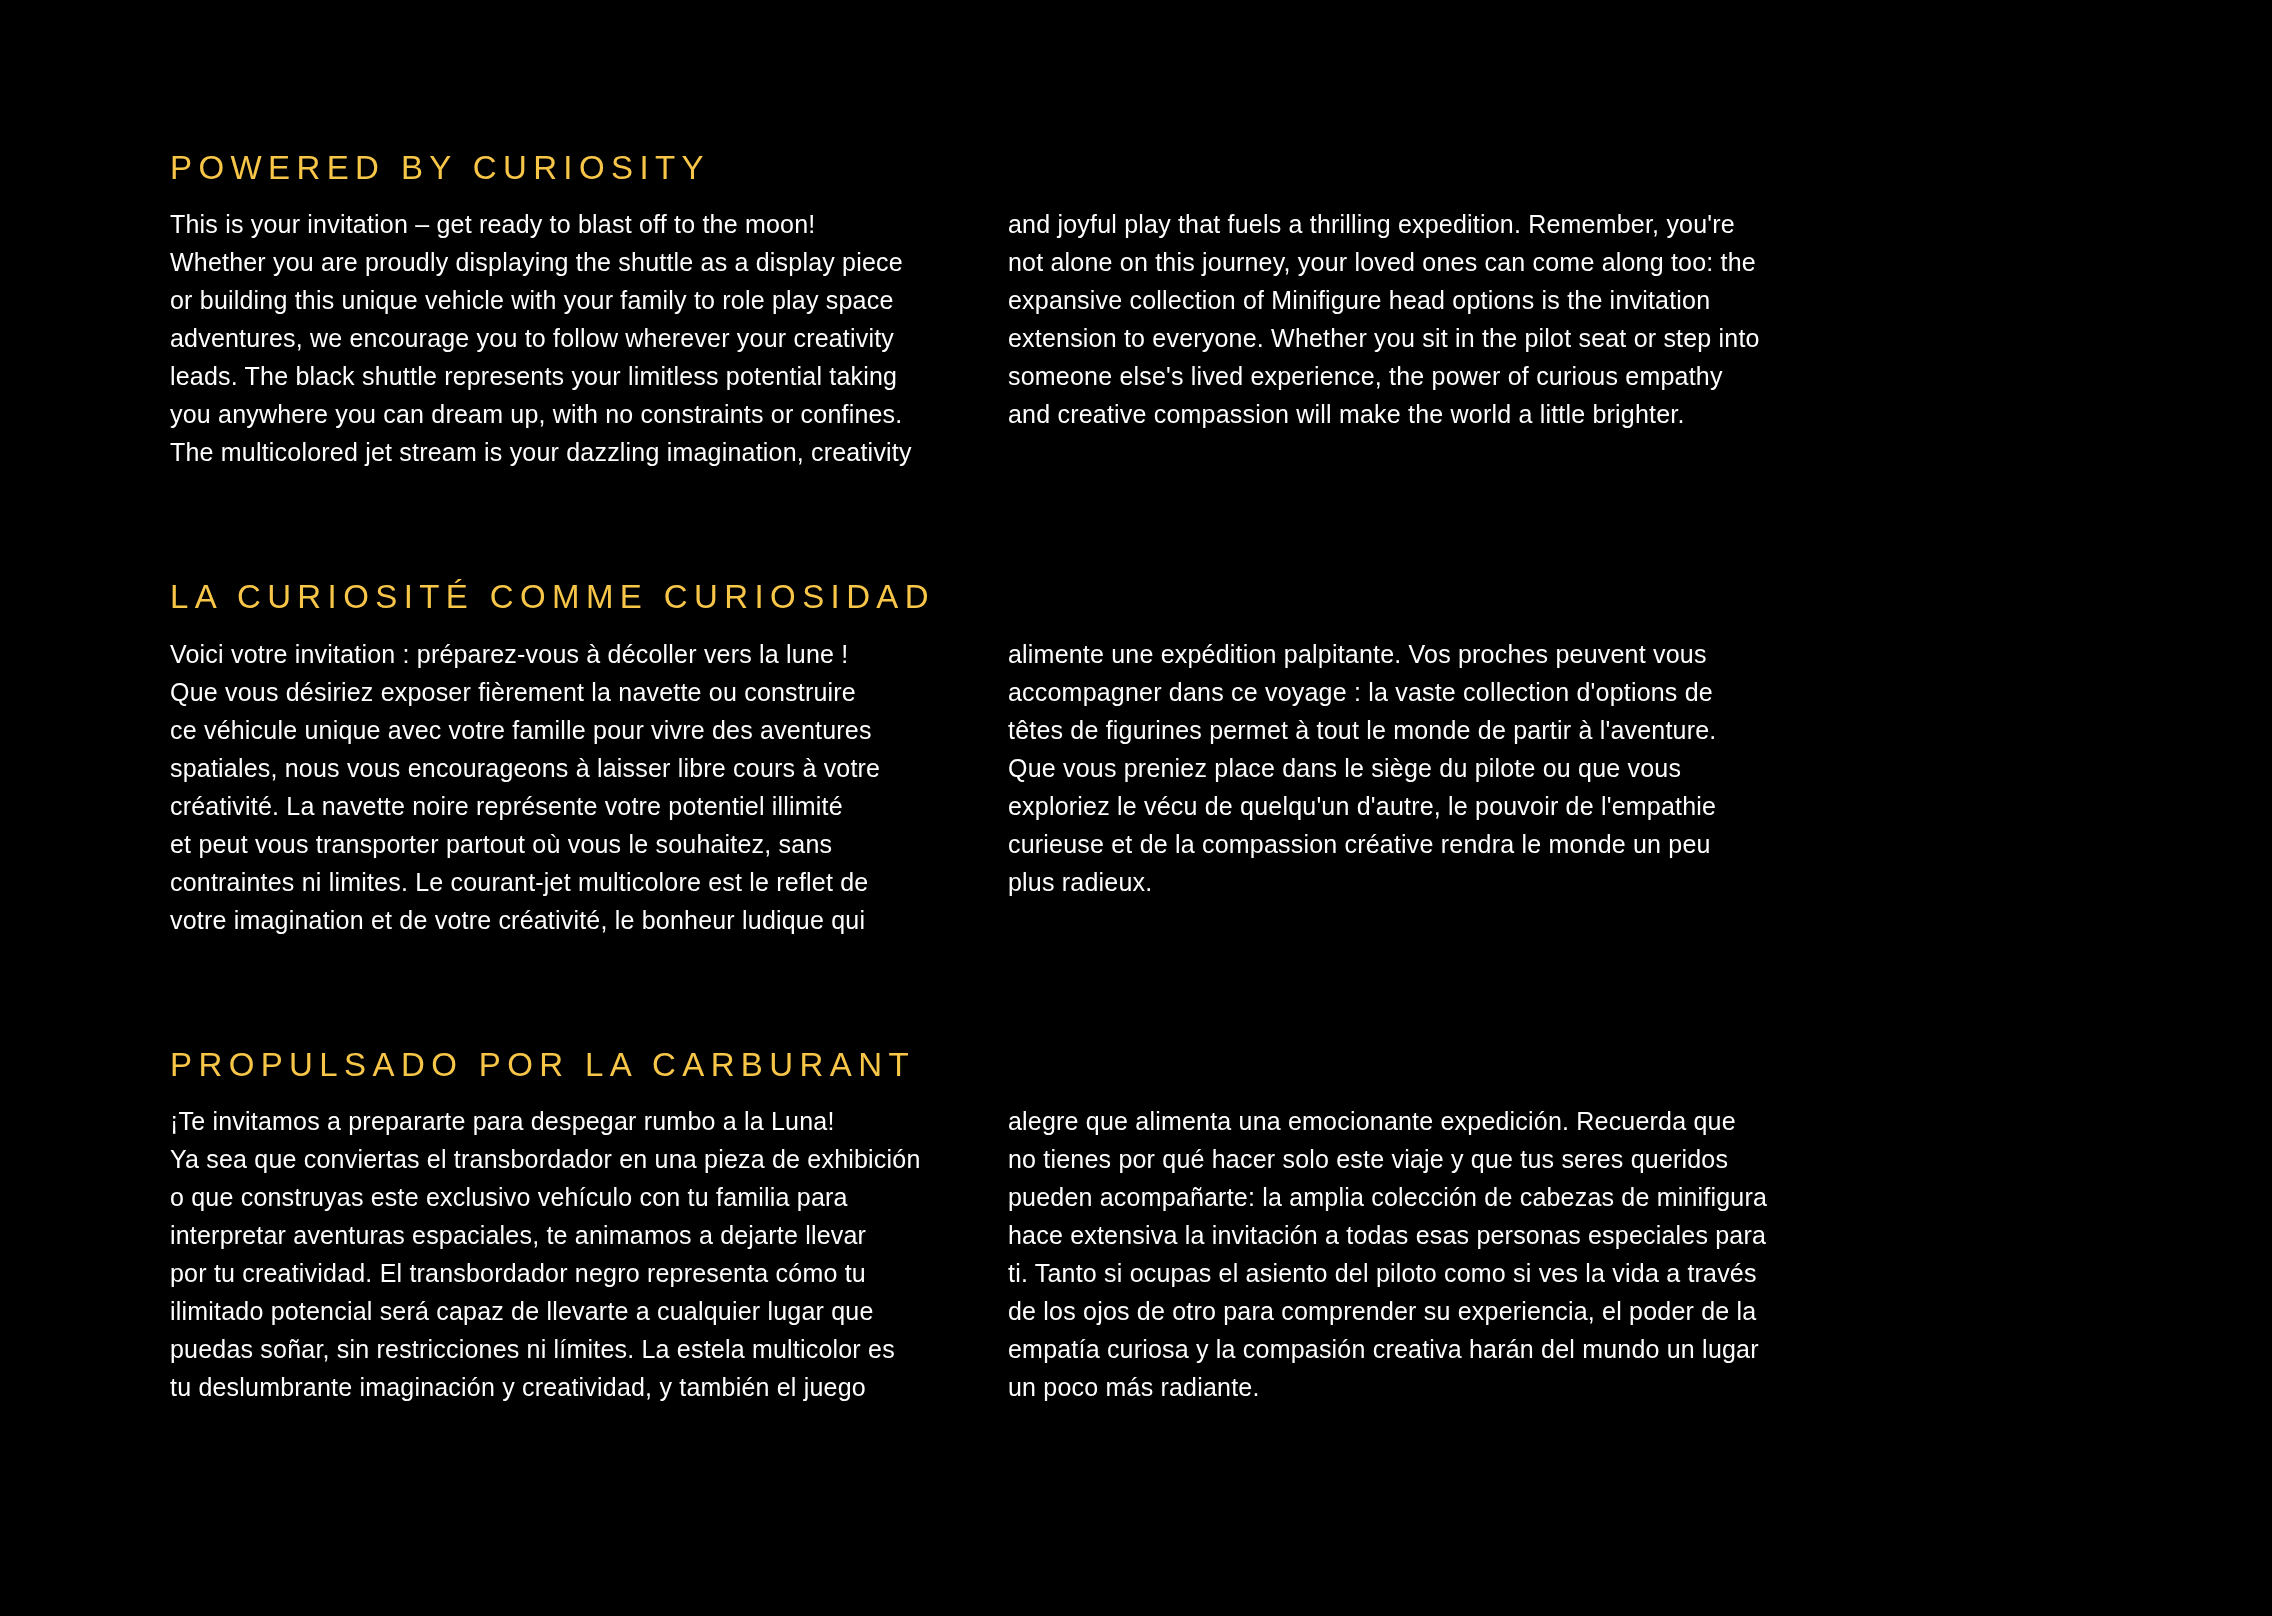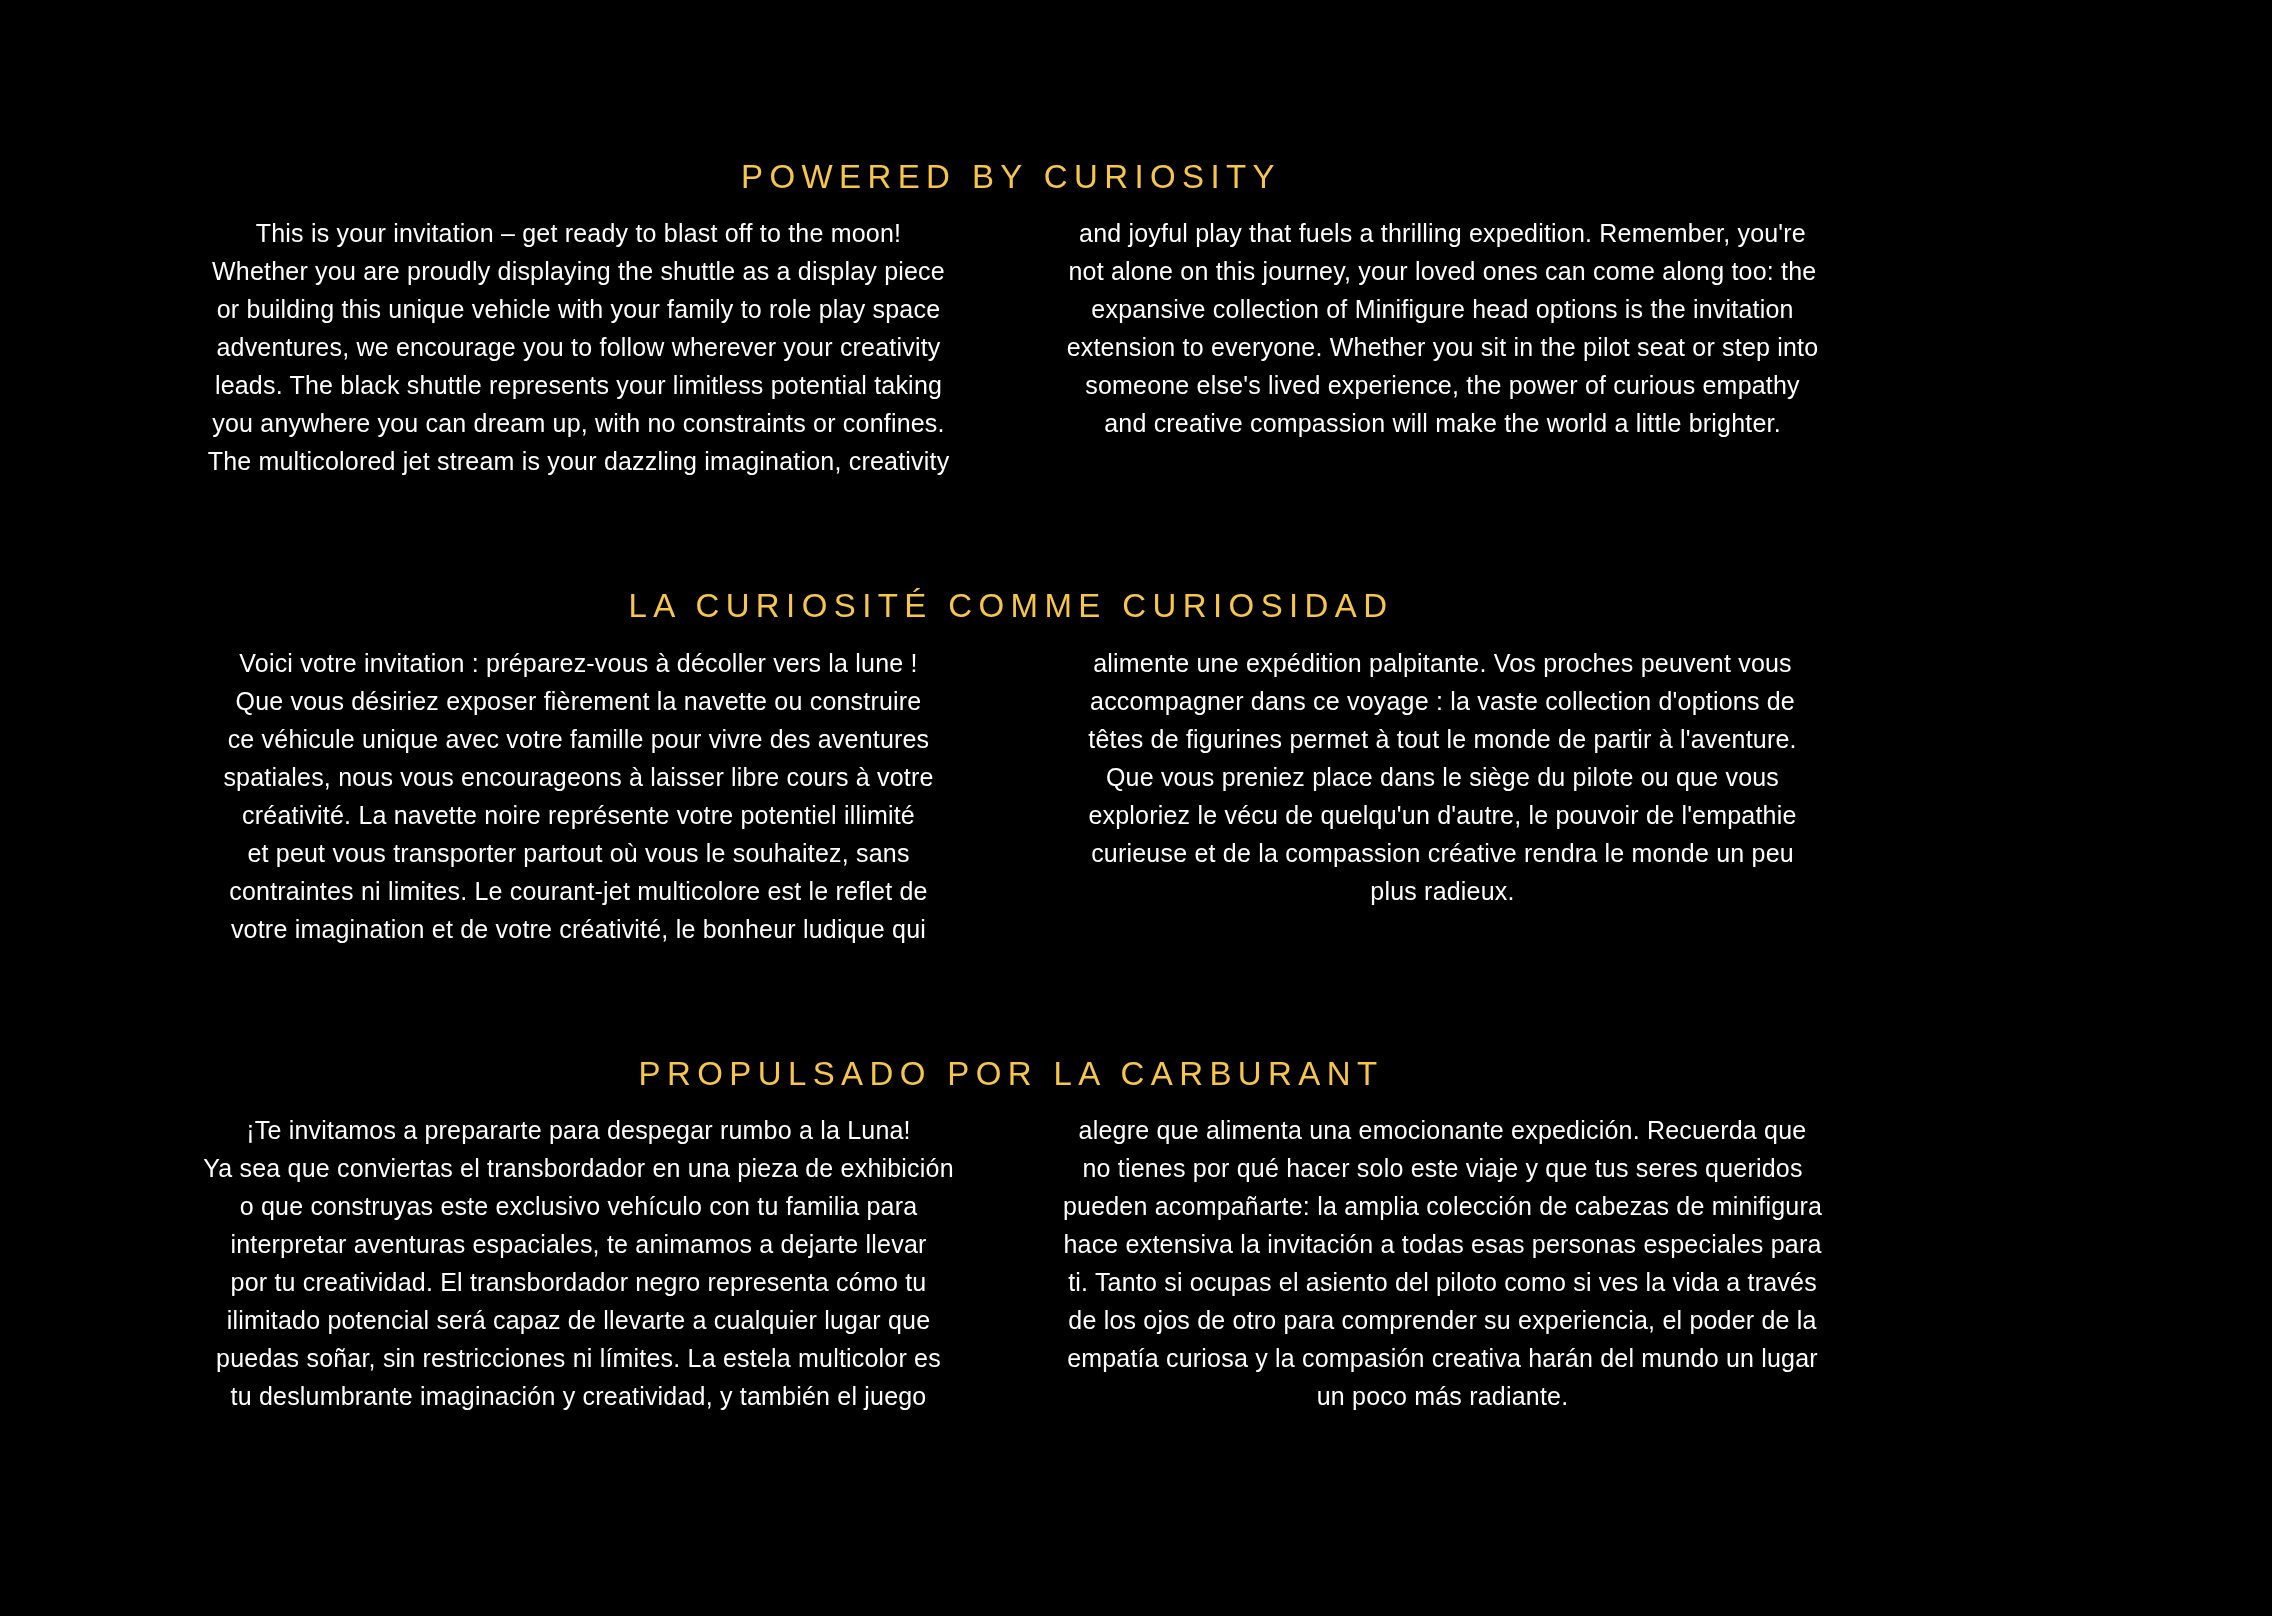--- a/index.html
+++ b/index.html
@@ -10,39 +10,38 @@
     width: 2273px;
     height: 1616px;
     background: var(--background-color, #000000);
     font-family: "Liberation Sans", sans-serif;
     overflow: hidden;
     position: relative;
   }
   .content {
     position: absolute;
     left: 170px;
-    top: 158px;
+    top: 149px;
     width: 1682px;
-    text-align: center;
   }
   .section {
     margin: 0 0 107px 0;
   }
   .section h2 {
     margin: 0 0 18.5px 0;
     font-size: 33px;
     font-weight: 400;
     letter-spacing: 6.4px;
     line-height: 1.15;
     color: var(--heading-color, #F7C648);
     white-space: nowrap;
   }
   .cols {
     display: flex;
-    gap: 47px;
+    gap: 21px;
     align-items: flex-start;
   }
   .col {
     width: 817px;
     margin: 0;
     font-size: 25px;
     line-height: 38px;
     letter-spacing: 0.2px;
     color: var(--body-color, #FFFFFF);
     white-space: pre-line;

